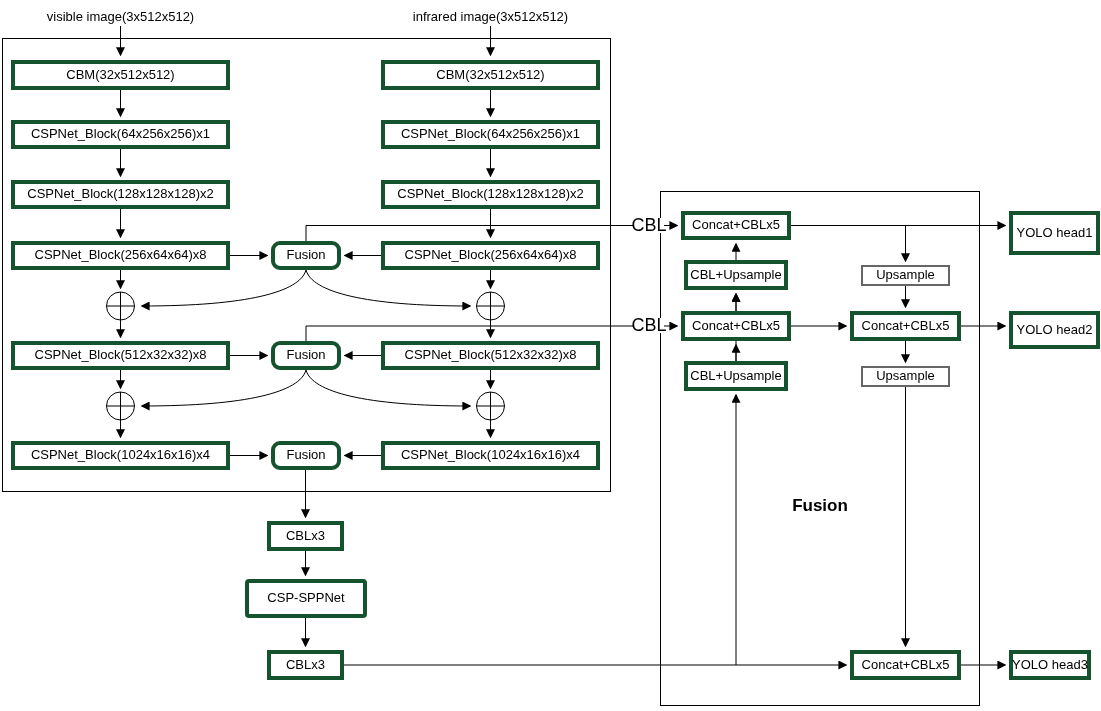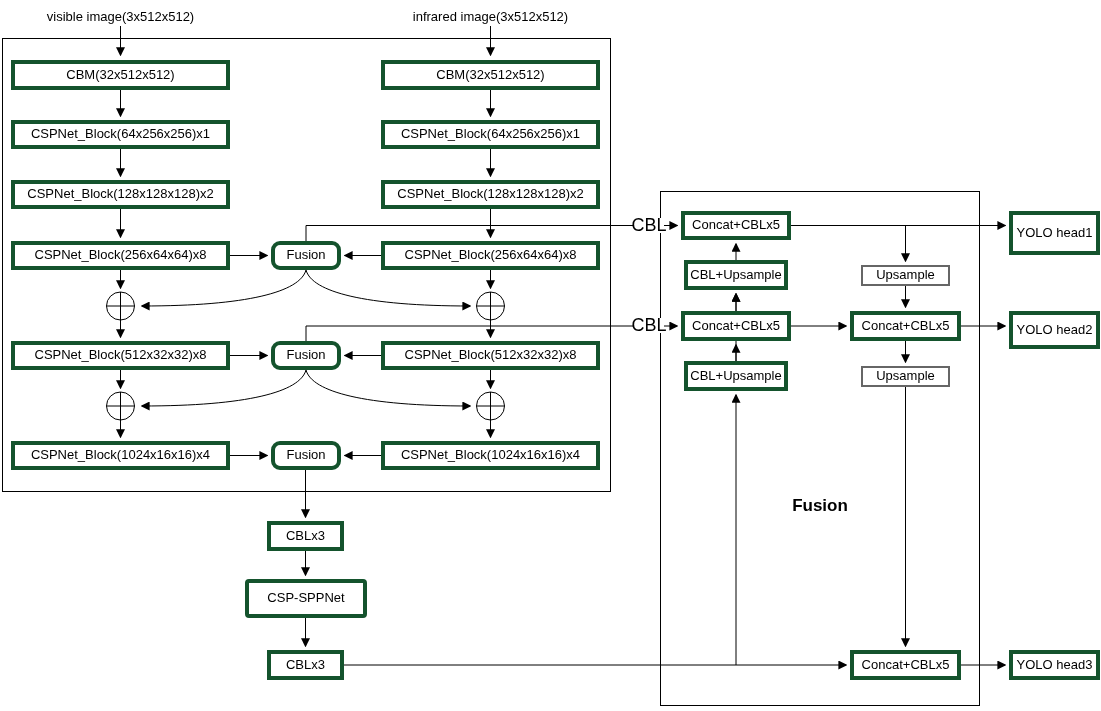--- a/index.html
+++ b/index.html
@@ -162,15 +162,15 @@
   <div class="box" style="left:684px;top:260px;width:104px;height:30px;">CBL+Upsample</div>
   <div class="box" style="left:681px;top:311px;width:110px;height:30px;">Concat+CBLx5</div>
   <div class="box" style="left:684px;top:361px;width:104px;height:30px;">CBL+Upsample</div>
   <div class="box gray" style="left:861px;top:265px;width:89px;height:21px;">Upsample</div>
   <div class="box" style="left:850px;top:311px;width:111px;height:30px;">Concat+CBLx5</div>
   <div class="box gray" style="left:861px;top:366px;width:89px;height:21px;">Upsample</div>
   <div class="box" style="left:850px;top:650px;width:111px;height:30px;">Concat+CBLx5</div>
 
   <div class="box" style="left:1009px;top:211px;width:91px;height:44px;">YOLO head1</div>
   <div class="box" style="left:1009px;top:311px;width:91px;height:38px;">YOLO head2</div>
-  <div class="box" style="left:1009px;top:650px;width:91px;height:30px;">YOLO head3</div>
+  <div class="box" style="left:1009px;top:650px;width:82px;height:30px;">YOLO head3</div>
 
 </div>
 
 </body></html>

